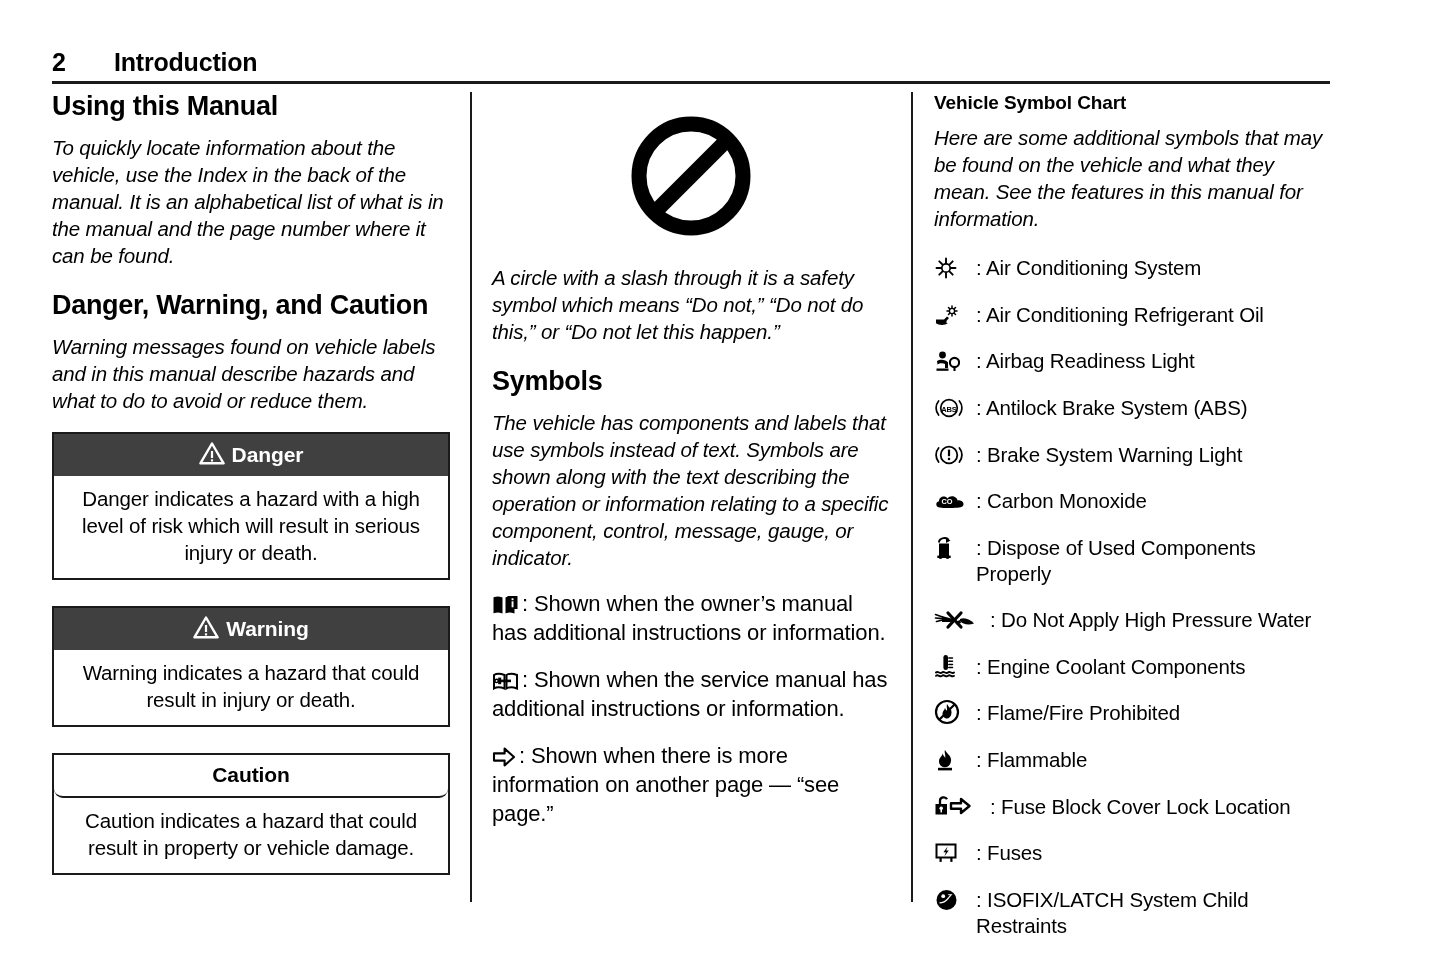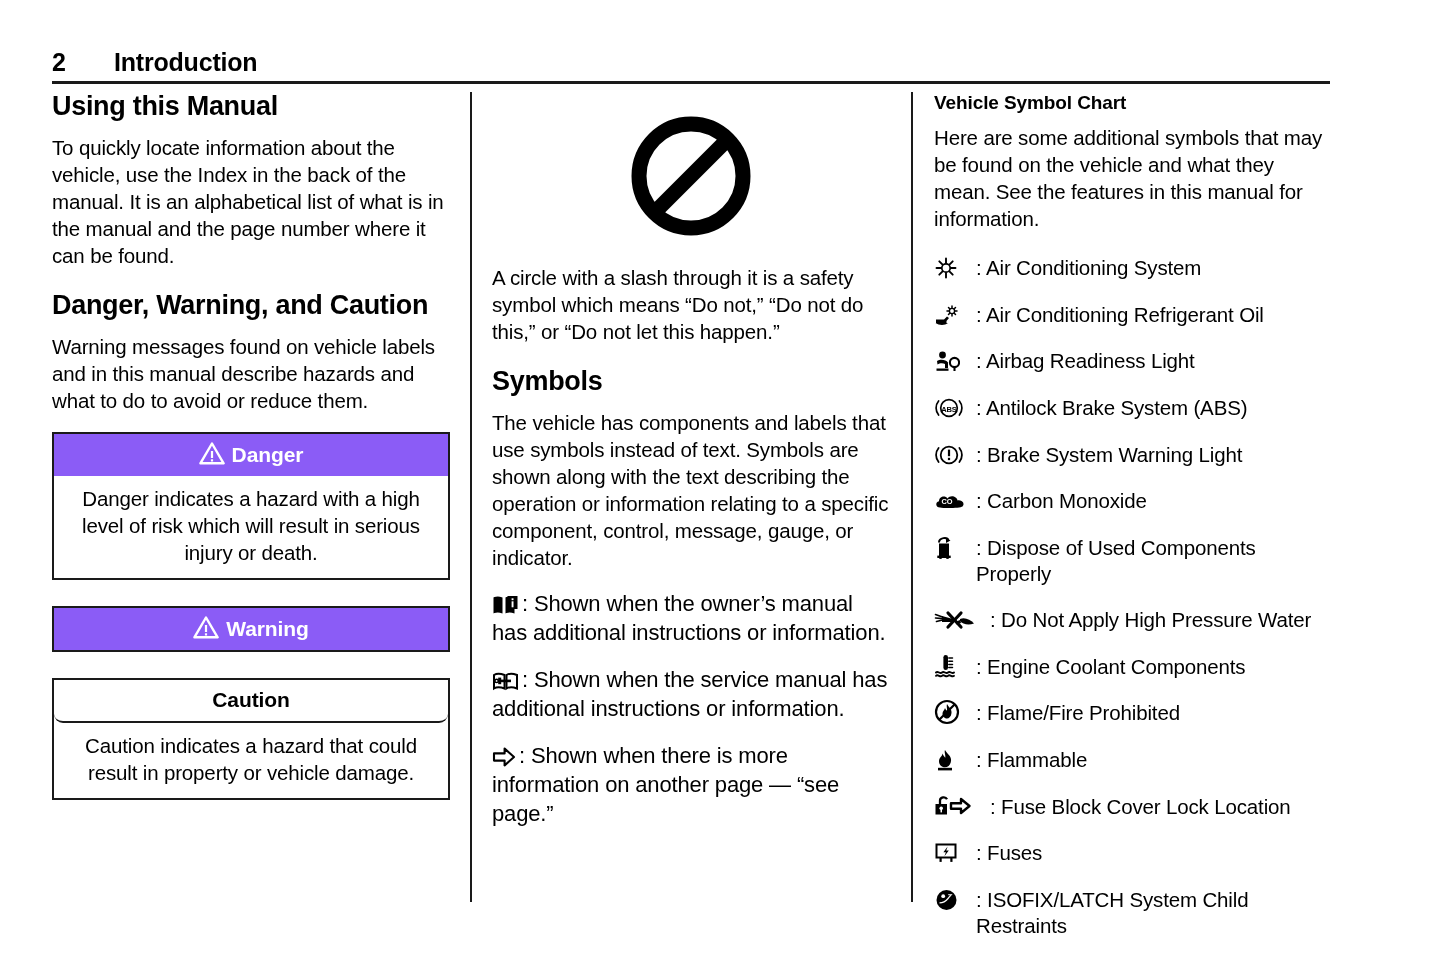--- a/index.html
+++ b/index.html
@@ -76,38 +76,39 @@
     font-size: 19px;
     font-weight: bold;
     margin: 0 0 10px 0;
     letter-spacing: -0.1px;
   }
   p.body {
     font-size: 20.5px;
     line-height: 1.32;
     margin: 0 0 22px 0;
     letter-spacing: -0.15px;
+    font-style: italic;
   }
   p.body.tight { margin-bottom: 18px; }
 
   
   .alert {
     border: 2px solid #1a1a1a;
     margin-bottom: 26px;
     background: #ffffff;
   }
   .alert-head {
     text-align: center;
     font-weight: bold;
     font-size: 21px;
     padding: 8px 4px 9px 4px;
     letter-spacing: -0.1px;
   }
   .alert-head.dark {
-    background: #8b5cf6;
+    background: #404040;
     color: #ffffff;
   }
   .alert-head.light {
     background: #ffffff;
     color: #000000;
     border-bottom: 2px solid #1a1a1a;
     border-radius: 9px;
   }
   .alert-head .tri {
     display: inline-block;
@@ -201,20 +202,21 @@
     <div class="alert">
       <div class="alert-head dark">
         <span class="tri">
           <svg width="26" height="23" viewBox="0 0 26 23">
             <path d="M13 1.5 L24.6 21.3 L1.4 21.3 Z" fill="none" stroke="#ffffff" stroke-width="2.4" stroke-linejoin="round"></path>
             <rect x="11.9" y="9" width="2.2" height="7" fill="#ffffff"></rect>
             <rect x="11.9" y="17.3" width="2.2" height="2.2" fill="#ffffff"></rect>
           </svg>
         </span><span>Warning</span>
       </div>
+      <div class="alert-body">Warning indicates a hazard that could result in injury or death.</div>
     </div>
 
     <div class="alert">
       <div class="alert-head light">
         <span>Caution</span>
       </div>
       <div class="alert-body">Caution indicates a hazard that could result in property or vehicle damage.</div>
     </div>
   </div>
 

